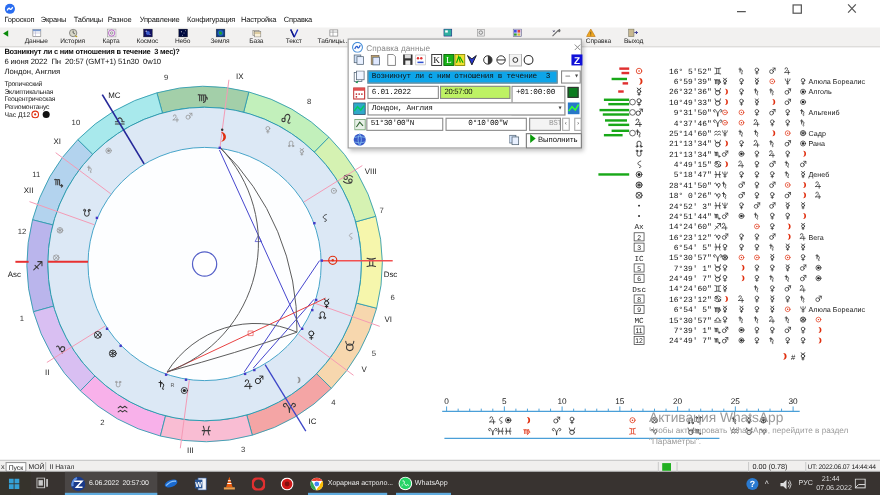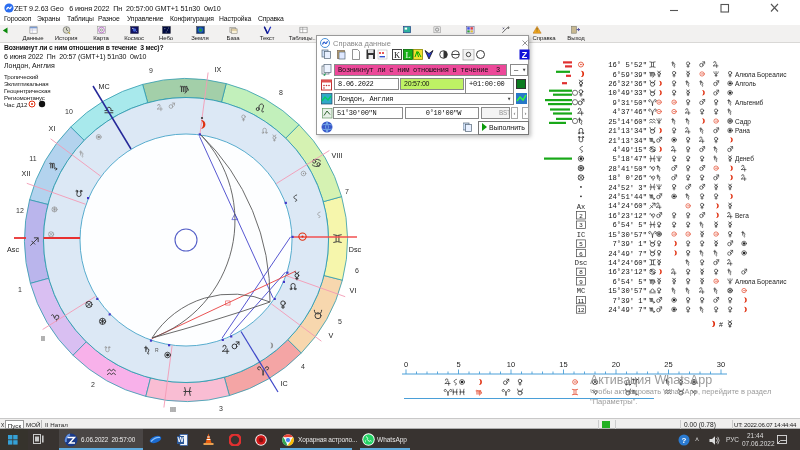--- a/index.html
+++ b/index.html
@@ -7,21 +7,20 @@
 #menubar{left:0;top:15px;width:800px;height:10px;background:#fff}
 #toolbar{left:0;top:25px;width:800px;height:18px;background:#f2f1f0;border-bottom:1px solid #d9d8d6}
 .mi{position:absolute;top:0;font-size:6.8px;letter-spacing:-0.15px;color:#111;white-space:nowrap}
 .tl{position:absolute;top:9.5px;font-size:6px;letter-spacing:-0.1px;color:#222;transform:translateX(-50%);white-space:nowrap}
 </style></head><body>
 <div id="titlebar" class="abs">
     <svg class="abs" style="left:4px;top:3px" width="10" height="10">
       <circle cx="5" cy="5" r="4.6" fill="#2a6df0"></circle>
       <path d="M2.5,6.5 Q4,3.5 5,5 Q6,6.5 7.5,3.5" stroke="#fff" stroke-width="1.2" fill="none"></path>
     </svg>
-    <div class="abs" style="left:14px;top:4px;font-size:7.2px;letter-spacing:-0.1px;color:#111;white-space:nowrap">ZET 9.2.63 Geo&nbsp;&nbsp;&nbsp;6 июня 2022&nbsp;&nbsp;Пн&nbsp;&nbsp;20:57:00 GMT+1 51n30&nbsp;&nbsp;0w10</div>
     <svg class="abs" style="left:660px;top:2px" width="130" height="13">
       <line x1="10" y1="8.5" x2="18" y2="8.5" stroke="#555" stroke-width="1.1"></line>
       <rect x="61" y="2.5" width="7.5" height="7.5" fill="none" stroke="#555" stroke-width="1.1"></rect>
       <path d="M111,2 L118,9.5 M118,2 L111,9.5" stroke="#555" stroke-width="1.1"></path>
     </svg>
   </div>
 <div id="menubar" class="abs">
     <div class="mi" style="left:4px">Гороскоп</div>
     <div class="mi" style="left:37px">Экраны</div>
     <div class="mi" style="left:67px">Таблицы</div>
@@ -809,31 +808,31 @@
       <g transform="translate(202,0)">
         <rect x="0.5" y="0.5" width="10" height="10" fill="#1010d8"></rect>
         <text x="5.5" y="8.8" font-size="9" text-anchor="middle" fill="#fff" font-family="Liberation Sans" font-weight="bold">Z</text>
       </g>
     </svg>
     <svg class="abs" style="left:4px;top:28px" width="12" height="12">
       <rect x="1" y="2" width="7" height="8" fill="#fff" stroke="#567" stroke-width="0.7"></rect>
       <rect x="3" y="0.5" width="7" height="8" fill="#eef4ff" stroke="#567" stroke-width="0.7"></rect>
       <path d="M2,11 l3,-2 l-1,3 Z" fill="#295"></path>
     </svg>
-    <div style="position:absolute;background:#ec4899;border:1px solid #8a8a8a;font-family:'Liberation Mono',monospace;font-size:7px;letter-spacing:-0.25px;color:#111;line-height:10px;padding-left:3px;white-space:nowrap;overflow:hidden;left:17px;top:27.5px;width:173px;height:12px">Возникнут ли с ним отношения в течение&nbsp;&nbsp;3</div>
+    <div style="position:absolute;background:#0ea5e9;border:1px solid #8a8a8a;font-family:'Liberation Mono',monospace;font-size:7px;letter-spacing:-0.25px;color:#111;line-height:10px;padding-left:3px;white-space:nowrap;overflow:hidden;left:17px;top:27.5px;width:173px;height:12px">Возникнут ли с ним отношения в течение&nbsp;&nbsp;3</div>
     <div style="position:absolute;background:#fff;border:1px solid #8a8a8a;font-family:'Liberation Mono',monospace;font-size:7px;letter-spacing:-0.25px;color:#111;line-height:10px;padding-left:3px;white-space:nowrap;overflow:hidden;left:193px;top:27.5px;width:18px;height:12px">—<span style="position:absolute;right:1px;top:0;color:#444">▾</span></div>
     <svg class="abs" style="left:4px;top:42.5px" width="12" height="12">
       <rect x="0.5" y="1" width="10" height="10" fill="#fff" stroke="#c03030" stroke-width="1"></rect>
       <rect x="0.5" y="1" width="10" height="2.5" fill="#e05050"></rect>
       <circle cx="3" cy="6.5" r="0.8" fill="#c03030"></circle>
       <circle cx="5.5" cy="6.5" r="0.8" fill="#c03030"></circle>
       <circle cx="8" cy="6.5" r="0.8" fill="#c03030"></circle>
       <circle cx="3" cy="9" r="0.8" fill="#c03030"></circle>
     </svg>
-    <div style="position:absolute;background:#fff;border:1px solid #8a8a8a;font-family:'Liberation Mono',monospace;font-size:7px;letter-spacing:-0.25px;color:#111;line-height:10px;padding-left:3px;white-space:nowrap;overflow:hidden;left:17px;top:42px;width:65px;height:12px">8.06.2022</div>
+    <div style="position:absolute;background:#fff;border:1px solid #8a8a8a;font-family:'Liberation Mono',monospace;font-size:7px;letter-spacing:-0.25px;color:#111;line-height:10px;padding-left:3px;white-space:nowrap;overflow:hidden;left:17px;top:42px;width:65px;height:12px">6.01.2022</div>
     <div style="position:absolute;background:#bef264;border:1px solid #8a8a8a;font-family:Liberation Sans, sans-serif;font-size:7px;letter-spacing:-0.25px;color:#111;line-height:10px;padding-left:3px;white-space:nowrap;overflow:hidden;left:83px;top:42px;width:64px;height:12px">20:57:00</div>
     <div style="position:absolute;background:#fff;border:1px solid #8a8a8a;font-family:'Liberation Mono',monospace;font-size:7px;letter-spacing:-0.25px;color:#111;line-height:10px;padding-left:3px;white-space:nowrap;overflow:hidden;left:148px;top:42px;width:49px;height:27px">+01:00:00</div>
     <div class="abs" style="left:199px;top:43px;width:10px;height:10px;background:#0c7c20;border:1px solid #333"></div>
     <svg class="abs" style="left:4px;top:57px" width="12" height="12">
       <rect x="0.5" y="0.5" width="10.5" height="10.5" fill="#30a8c8" stroke="#246" stroke-width="0.7"></rect>
       <path d="M1,8 L4,4 L7,7 L10,3" stroke="#0c6" stroke-width="1.4" fill="none"></path>
     </svg>
     <div style="position:absolute;background:#fff;border:1px solid #8a8a8a;font-family:'Liberation Mono',monospace;font-size:7px;letter-spacing:-0.25px;color:#111;line-height:10px;padding-left:3px;white-space:nowrap;overflow:hidden;left:17px;top:56.5px;width:180px;height:12px">Лондон, Англия<span style="position:absolute;right:2px;color:#444">▾</span></div>
     <svg class="abs" style="left:199px;top:57px" width="11" height="11">
       <rect x="0" y="0" width="11" height="11" fill="#2878c8"></rect>

